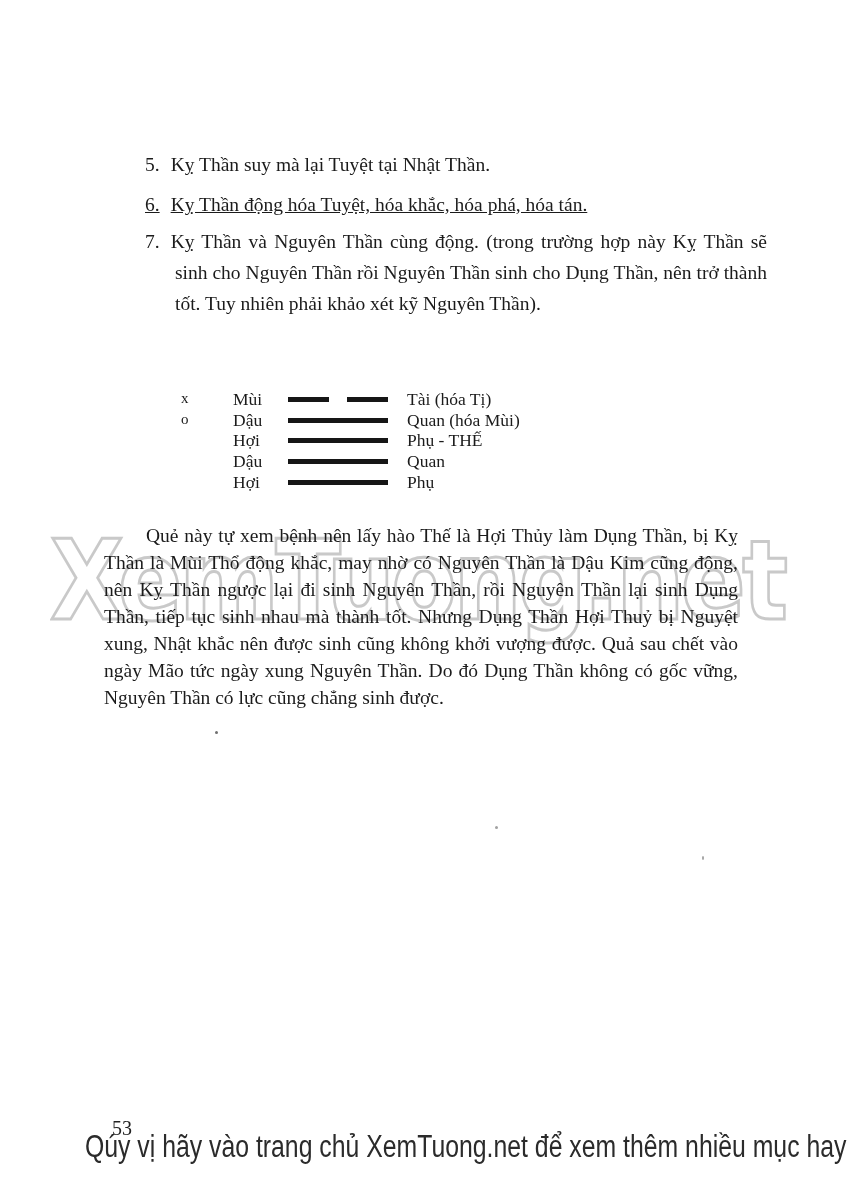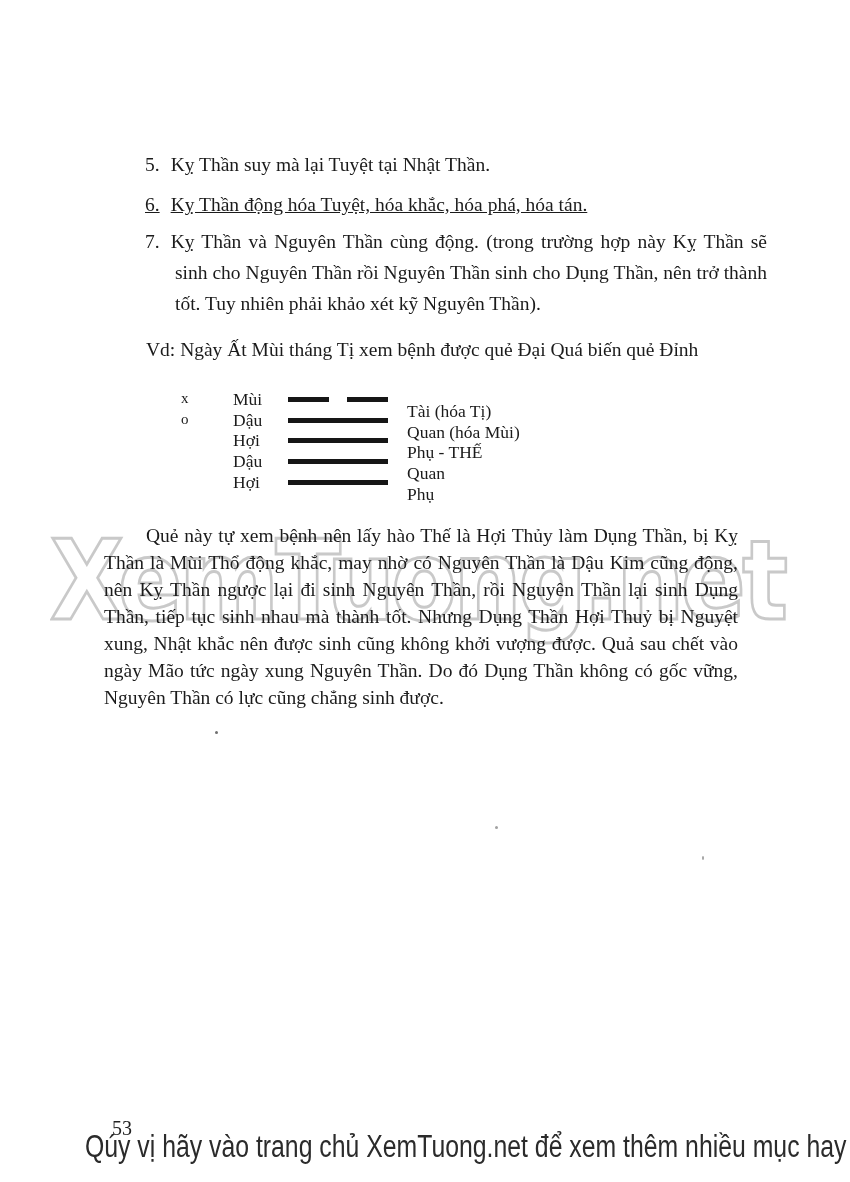--- a/index.html
+++ b/index.html
@@ -40,21 +40,21 @@
   .hex { position:absolute; left:155px; top:389px; width:470px;
          font-size:17.5px; z-index:2; }
   .hrow { position:relative; height:20.7px; }
   .hmark   { position:absolute; left:26px;  top:1px; font-size:15px; }
   .hbranch { position:absolute; left:78px;  top:0; }
   .hline   { position:absolute; left:133px; top:8px; width:100px; height:5px; }
   .hline[data-linetype="solid"]  { background:#161616; }
   .hline[data-linetype="broken"] {
     background:linear-gradient(90deg,#161616 0 41px,transparent 41px 59px,#161616 59px 100px);
   }
-  .hrole { position:absolute; left:252px; top:12px; white-space:nowrap; }
+  .hrole { position:absolute; left:252px; top:0; white-space:nowrap; }
   .hrole b { font-weight:normal; }
   
   .pnum {
     position:absolute; left:112px; top:1117px;
     font-size:20px; color:#222; z-index:2;
   }
   .footer {
     position:absolute; left:0; top:1129px; width:850px;
     text-align:center; font-family:"Liberation Sans", sans-serif;
     font-size:31px; color:#2b2b2b; transform:scaleX(0.8);
@@ -72,21 +72,20 @@
 <div class="page">
 
   <div class="wm">XemTuong.net</div>
 
   <div class="li li5"><span class="num">5.</span><span>Kỵ Thần suy mà lại Tuyệt tại Nhật Thần.</span></div>
 
   <div class="li li6"><span class="num">6.</span><span>Kỵ Thần động hóa Tuyệt, hóa khắc, hóa phá, hóa tán.</span></div>
 
   <div class="li li7"><span class="num">7.</span><span>Kỵ Thần và Nguyên Thần cùng động. (trong trường hợp này Kỵ Thần sẽ sinh cho Nguyên Thần rồi Nguyên Thần sinh cho Dụng Thần, nên trở thành tốt. Tuy nhiên phải khảo xét kỹ Nguyên Thần).</span></div>
 
-  <div class="para vd">Vd: Ngày Ất Mùi tháng Tị xem bệnh được quẻ Đại Quá biến quẻ Đỉnh</div>
 
   <div class="hex">
     <div class="hrow">
       <span class="hmark">x</span>
       <span class="hbranch">Mùi</span>
       <span class="hline" data-linetype="broken"></span>
       <span class="hrole"><span>Tài (hóa Tị)</span><b></b></span>
     </div>
     <div class="hrow">
       <span class="hmark">o</span>

